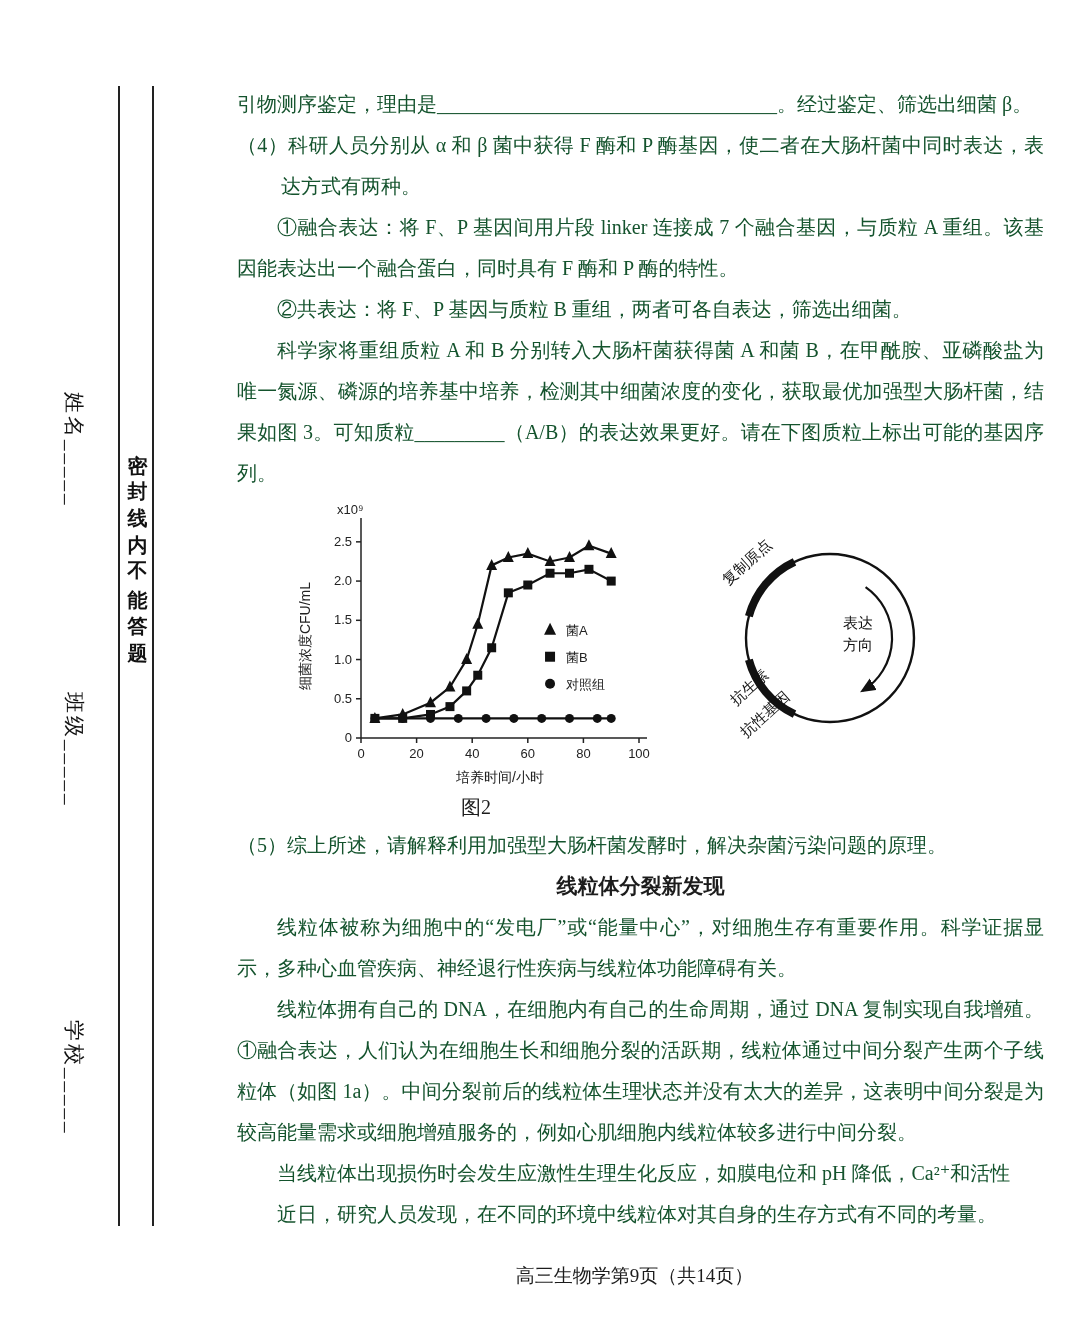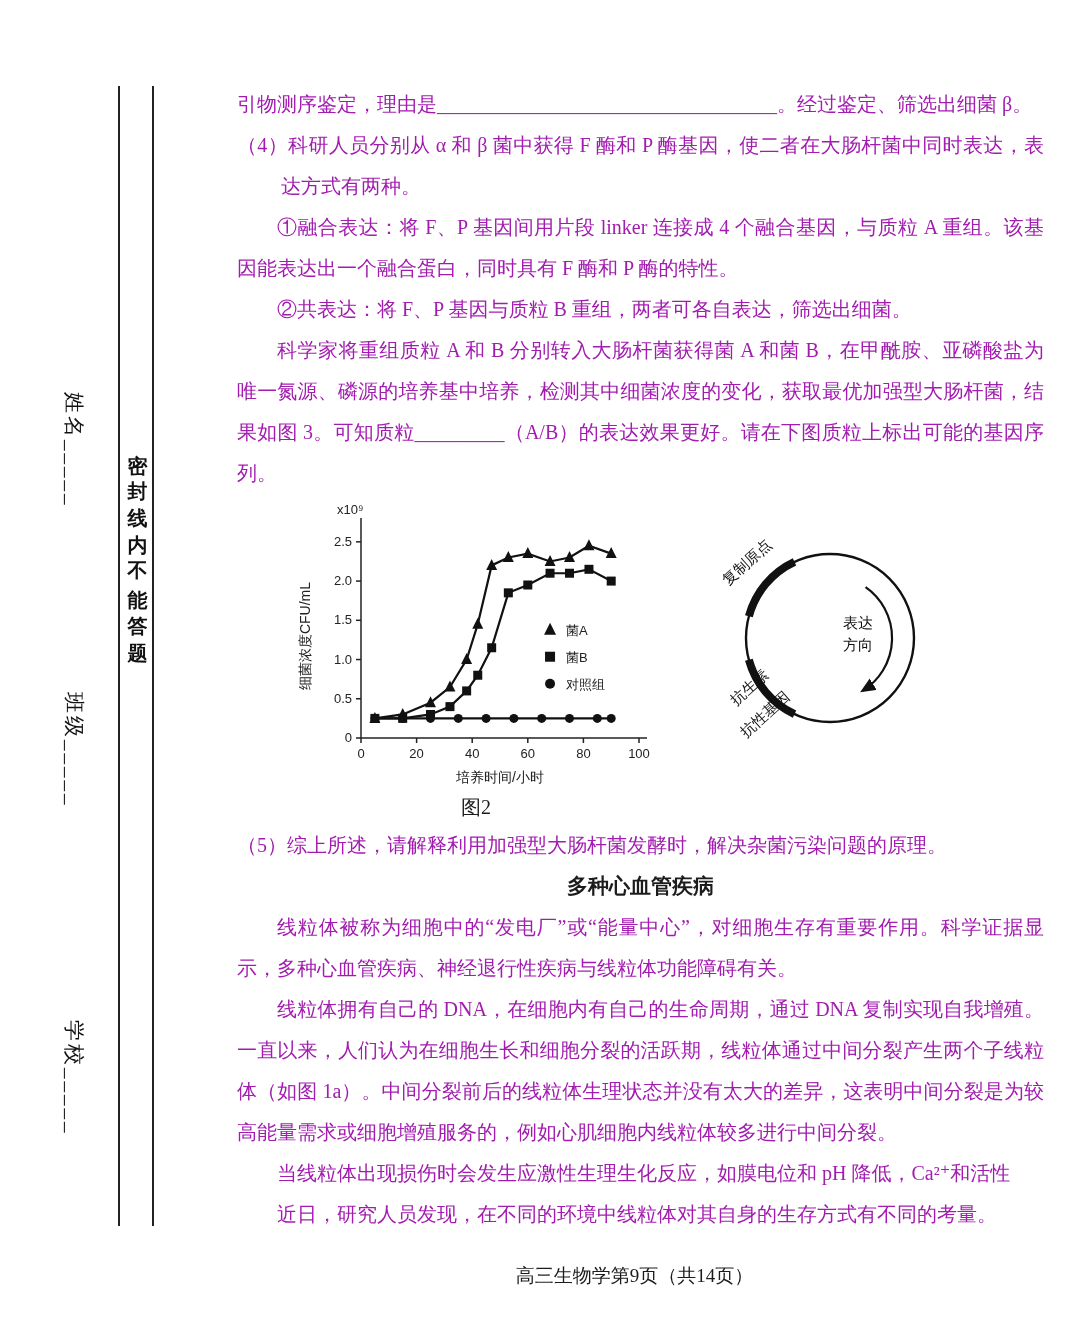--- a/index.html
+++ b/index.html
@@ -23,21 +23,21 @@
   .pos-class  { top:692px; }
   .pos-school { top:1020px; }
   .seal-text {
     position:absolute; left:125px; top:438px;
     writing-mode:vertical-rl; text-orientation:upright;
     font-size:20px; font-weight:700; letter-spacing:27px; color:#111;
   }
 
   
   .content { position:absolute; left:237px; right:36px; top:84px; bottom:24px; }
-  .para { font-size:20px; line-height:41px; text-align:justify; color:#a21caf; }
+  .para { font-size:20px; line-height:41px; text-align:justify; color:#14532d; }
   .flush  { text-indent:0; }
   .hang   { padding-left:2.2em; text-indent:-2.2em; }
   .indent { text-indent:2em; }
   .heading { font-size:21px; font-weight:700; text-align:center; line-height:41px; }
 
   .figure-row { display:flex; align-items:flex-start; gap:55px; margin:4px 0 4px 58px; }
   .chart-block { width:362px; }
   .chart-caption { text-align:center; font-weight:400; font-size:20px; margin-top:0px; }
   .plasmid-block { margin-top:28px; }
 
@@ -58,21 +58,21 @@
     <div class="rot-label pos-class">班级_____</div>
     <div class="rot-label pos-school">学校_____</div>
     <div class="vline vline-outer"></div>
     <div class="vline vline-inner"></div>
     <div class="seal-text">密封线内不能答题</div>
   </aside>
 
   <main class="content">
     <p class="para flush">引物测序鉴定，理由是__________________________________。经过鉴定、筛选出细菌 β。</p>
     <p class="para hang">（4）科研人员分别从 α 和 β 菌中获得 F 酶和 P 酶基因，使二者在大肠杆菌中同时表达，表达方式有两种。</p>
-    <p class="para indent">①融合表达：将 F、P 基因间用片段 linker 连接成 4 个融合基因，与质粒 A 重组。该基因能表达出一个融合蛋白，同时具有 F 酶和 P 酶的特性。</p>
+    <p class="para indent">①融合表达：将 F、P 基因间用片段 linker 连接成 7 个融合基因，与质粒 A 重组。该基因能表达出一个融合蛋白，同时具有 F 酶和 P 酶的特性。</p>
     <p class="para indent">②共表达：将 F、P 基因与质粒 B 重组，两者可各自表达，筛选出细菌。</p>
     <p class="para indent">科学家将重组质粒 A 和 B 分别转入大肠杆菌获得菌 A 和菌 B，在甲酰胺、亚磷酸盐为唯一氮源、磷源的培养基中培养，检测其中细菌浓度的变化，获取最优加强型大肠杆菌，结果如图 3。可知质粒_________（A/B）的表达效果更好。请在下图质粒上标出可能的基因序列。</p>
 
     <figure class="figure-row">
       <div class="chart-block">
         <svg id="chart-svg" width="362" height="292" viewBox="0 0 362 292">
             <line x1="66" y1="240" x2="66" y2="20" class="ax"></line>
             <line x1="66" y1="240" x2="352" y2="240" class="ax"></line>
             <line x1="61" y1="240" x2="66" y2="240" class="ax"></line>
             <text x="57" y="244" text-anchor="end" class="tick">0</text>
@@ -163,21 +163,21 @@
           <text class="plabel" x="16" y="60" transform="rotate(-42 16 60)">复制原点</text>
           <text class="plabel" x="146" y="102" text-anchor="middle">表达</text>
           <text class="plabel" x="146" y="124" text-anchor="middle">方向</text>
           <text class="plabel" x="24" y="180" transform="rotate(-42 24 180)">抗生素</text>
           <text class="plabel" x="34" y="212" transform="rotate(-42 34 212)">抗性基因</text>
         </svg>
       </div>
     </figure>
 
     <p class="para hang">（5）综上所述，请解释利用加强型大肠杆菌发酵时，解决杂菌污染问题的原理。</p>
-    <h3 class="heading">多种心血管疾病</h3>
+    <h3 class="heading">线粒体分裂新发现</h3>
     <p class="para indent">线粒体被称为细胞中的“发电厂”或“能量中心”，对细胞生存有重要作用。科学证据显示，多种心血管疾病、神经退行性疾病与线粒体功能障碍有关。</p>
-    <p class="para indent">线粒体拥有自己的 DNA，在细胞内有自己的生命周期，通过 DNA 复制实现自我增殖。一直以来，人们认为在细胞生长和细胞分裂的活跃期，线粒体通过中间分裂产生两个子线粒体（如图 1a）。中间分裂前后的线粒体生理状态并没有太大的差异，这表明中间分裂是为较高能量需求或细胞增殖服务的，例如心肌细胞内线粒体较多进行中间分裂。</p>
+    <p class="para indent">线粒体拥有自己的 DNA，在细胞内有自己的生命周期，通过 DNA 复制实现自我增殖。①融合表达，人们认为在细胞生长和细胞分裂的活跃期，线粒体通过中间分裂产生两个子线粒体（如图 1a）。中间分裂前后的线粒体生理状态并没有太大的差异，这表明中间分裂是为较高能量需求或细胞增殖服务的，例如心肌细胞内线粒体较多进行中间分裂。</p>
     <p class="para indent">当线粒体出现损伤时会发生应激性生理生化反应，如膜电位和 pH 降低，Ca²⁺和活性</p>
     <p class="para indent">近日，研究人员发现，在不同的环境中线粒体对其自身的生存方式有不同的考量。</p>
 
     <div class="footer">高三生物学第9页（共14页）</div>
   </main>
 </div>
 
 </body></html>

